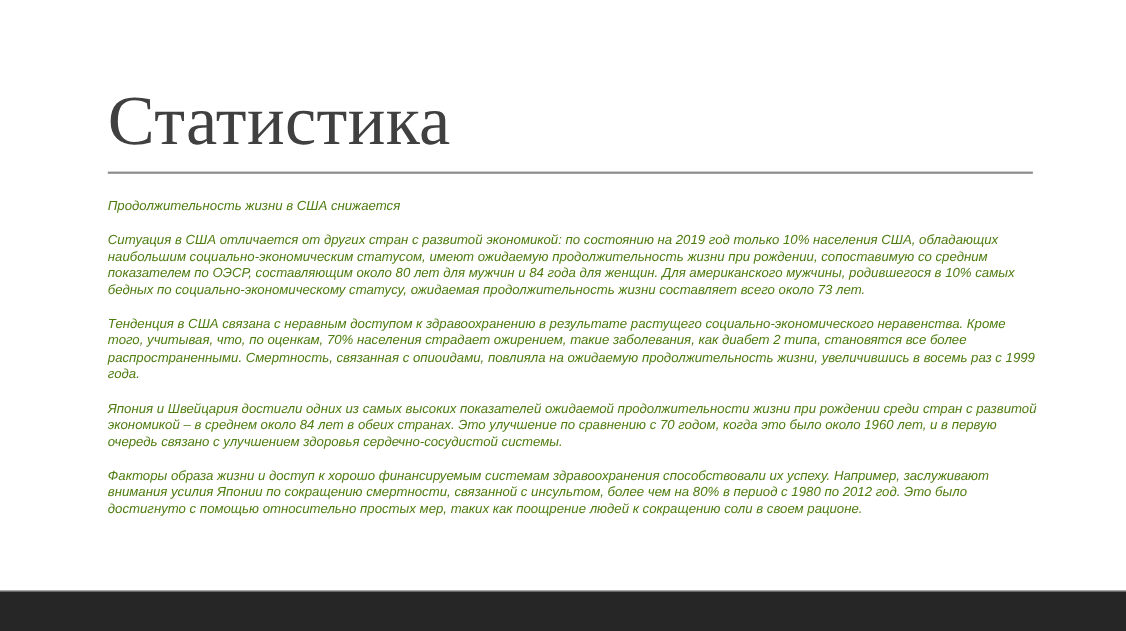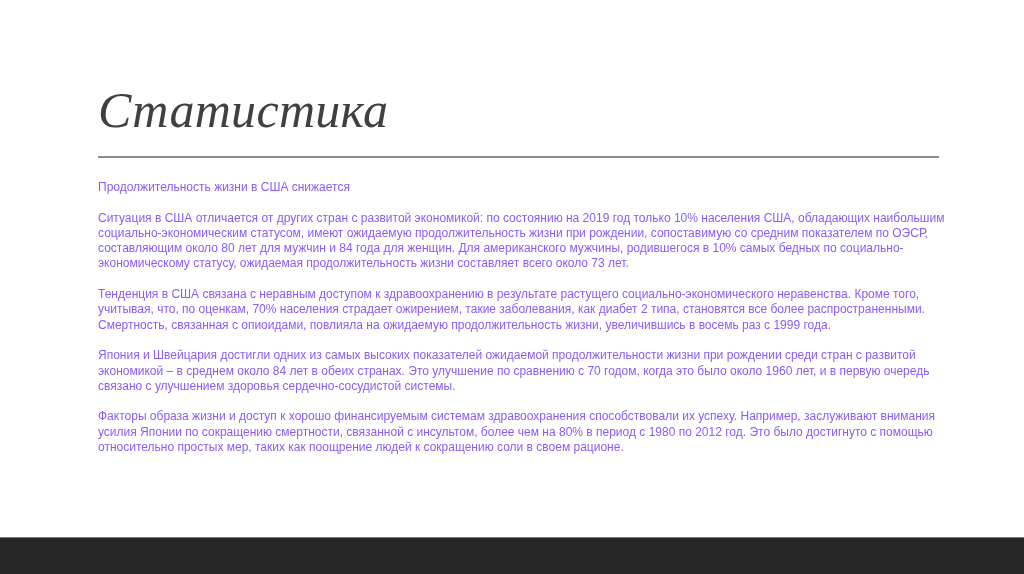--- a/index.html
+++ b/index.html
@@ -5,30 +5,30 @@
     html, body { margin: 0; padding: 0; }
     body {
       width: 1024px; height: 574px; overflow: hidden;
       background: #ffffff; position: relative;
       font-family: "Liberation Sans", sans-serif;
     }
     .slide { position: absolute; left: 0; top: 0; width: 1024px; height: 537px; background: #ffffff; }
     .title {
       position: absolute; left: 98px; top: 78px;
       font-family: "Liberation Serif", serif;
-      font-size: 50px; line-height: 64px; color: #404040;
-      margin: 0; font-weight: normal; letter-spacing: 0.3px; font-style: italic;
+      font-size: 64px; line-height: 64px; color: #404040;
+      margin: 0; font-weight: normal; letter-spacing: 0.3px;
     }
     .rule {
       position: absolute; left: 98px; top: 156px; width: 841px; height: 0;
       border-top: 2px solid #8c8c8c;
     }
     .body {
       position: absolute; left: 98px; top: 180px; width: 850px;
-      font-size: 12px; line-height: 15.3px; color: #8b5cf6;
+      font-size: 12px; line-height: 15.3px; color: #4d7c0f; font-style: italic;
     }
     .body p { margin: 0 0 15.3px 0; }
     .footer {
       position: absolute; left: 0; top: 537px; width: 1024px; height: 37px;
       background: #262626; border-top: 1px solid #7a7a7a;
     }
   </style>
 </head>
 <body>
 

